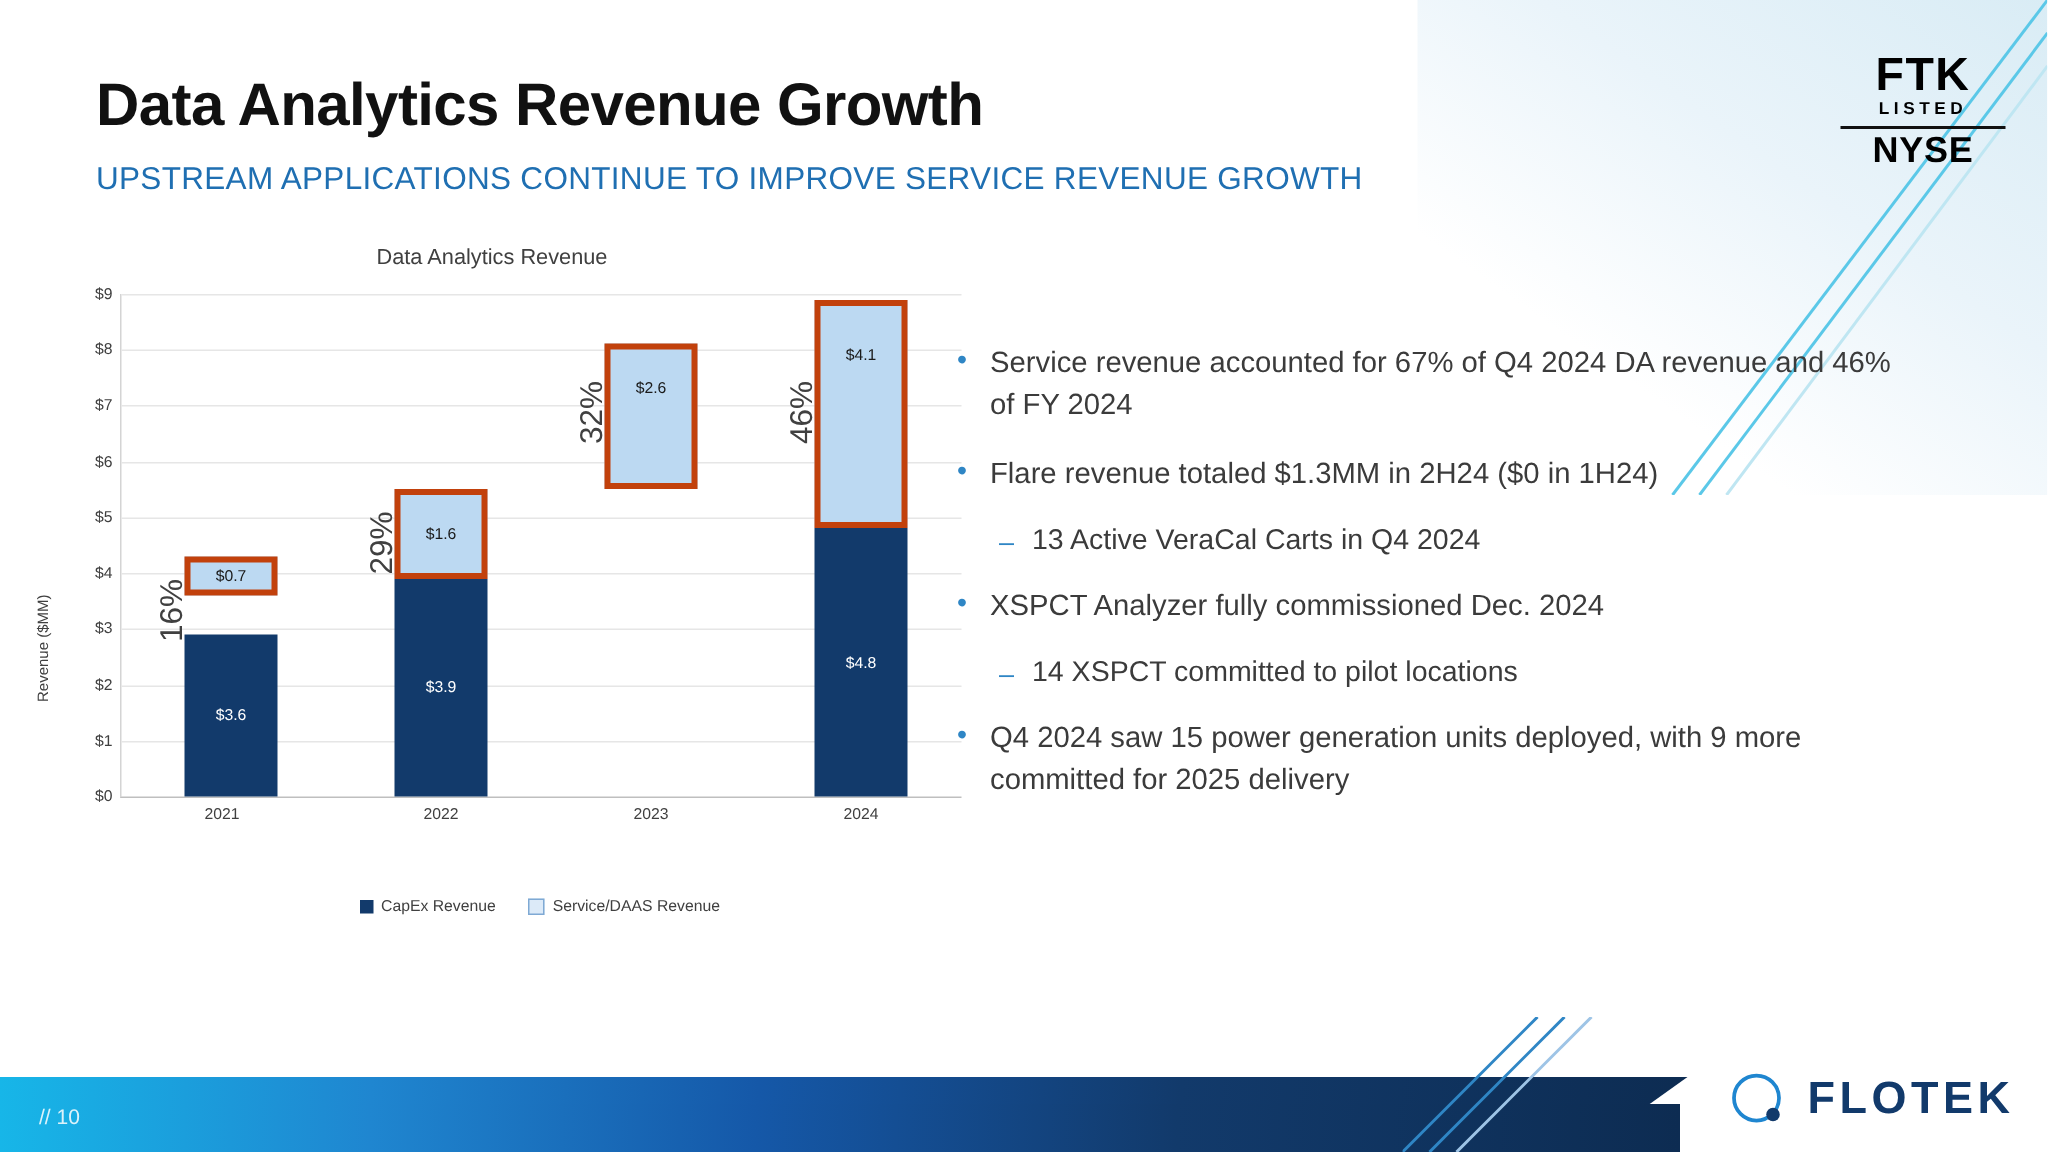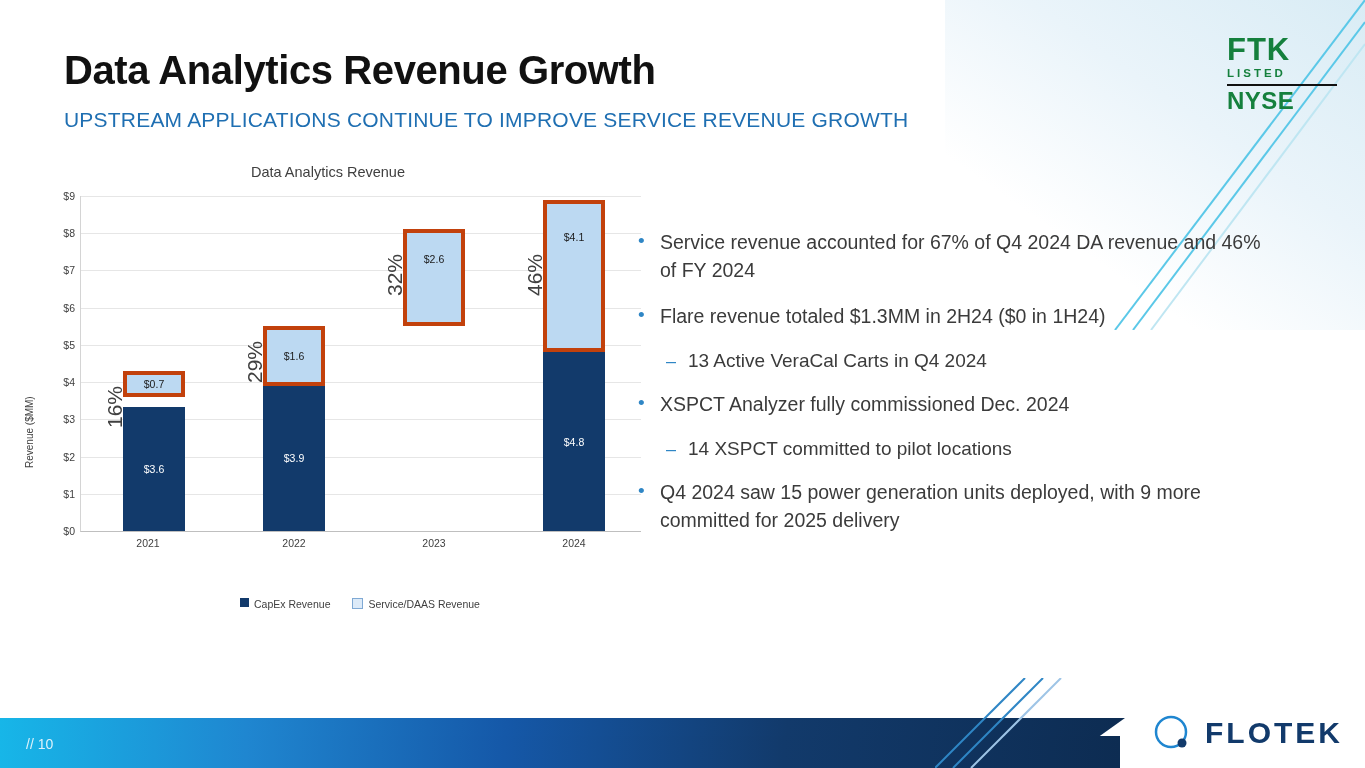--- a/index.html
+++ b/index.html
@@ -74,22 +74,22 @@
     color: #1f6fb2;
     letter-spacing: 0.2px;
   }
 
   
   .ftk-logo {
     position: absolute;
     right: 28px;
     top: 34px;
     width: 110px;
-    text-align: left;
-    color: #15803d;
+    text-align: center;
+    color: #000000;
     line-height: 1;
   }
   .ftk-logo .ftk {
     font-size: 31px;
     font-weight: bold;
     letter-spacing: 1px;
   }
   .ftk-logo .listed {
     font-size: 11.5px;
     font-weight: bold;
@@ -207,20 +207,21 @@
     top: 440px;
     width: 560px;
     display: flex;
     justify-content: center;
     gap: 22px;
     font-size: 10.5px;
     color: #404040;
   }
   .legend-item {
     display: flex;
+    align-items: center;
     gap: 5px;
   }
   .swatch {
     width: 9px;
     height: 9px;
     display: inline-block;
   }
   .swatch.capex { background: #123a6b; }
   .swatch.service { background: #dceaf8; border: 1px solid #7fa9d4; }
 
@@ -342,21 +343,21 @@
       <div class="ytick" style="top:260.6px">$2</div>
       <div class="ytick" style="top:223.3px">$3</div>
       <div class="ytick" style="top:186.1px">$4</div>
       <div class="ytick" style="top:148.9px">$5</div>
       <div class="ytick" style="top:111.7px">$6</div>
       <div class="ytick" style="top:74.4px">$7</div>
       <div class="ytick" style="top:37.2px">$8</div>
       <div class="ytick" style="top:0px">$9</div>
 
       <div class="bar-col" style="left:42px; height:160.1px">
-        <div class="seg capex" style="bottom:0; height:124px">
+        <div class="seg capex" style="bottom:0; height:108px">
           <div class="seg-label on-dark" style="top:50%">$3.6</div>
         </div>
         <div class="seg service" style="bottom:134.0px; height:26.1px">
           <div class="seg-label on-light" style="top:50%">$0.7</div>
         </div>
       </div>
       <div class="pct" style="left:22px; top:232px">16%</div>
 
       <div class="bar-col" style="left:182px; height:204.8px">
         <div class="seg capex" style="bottom:0; height:145.2px">

